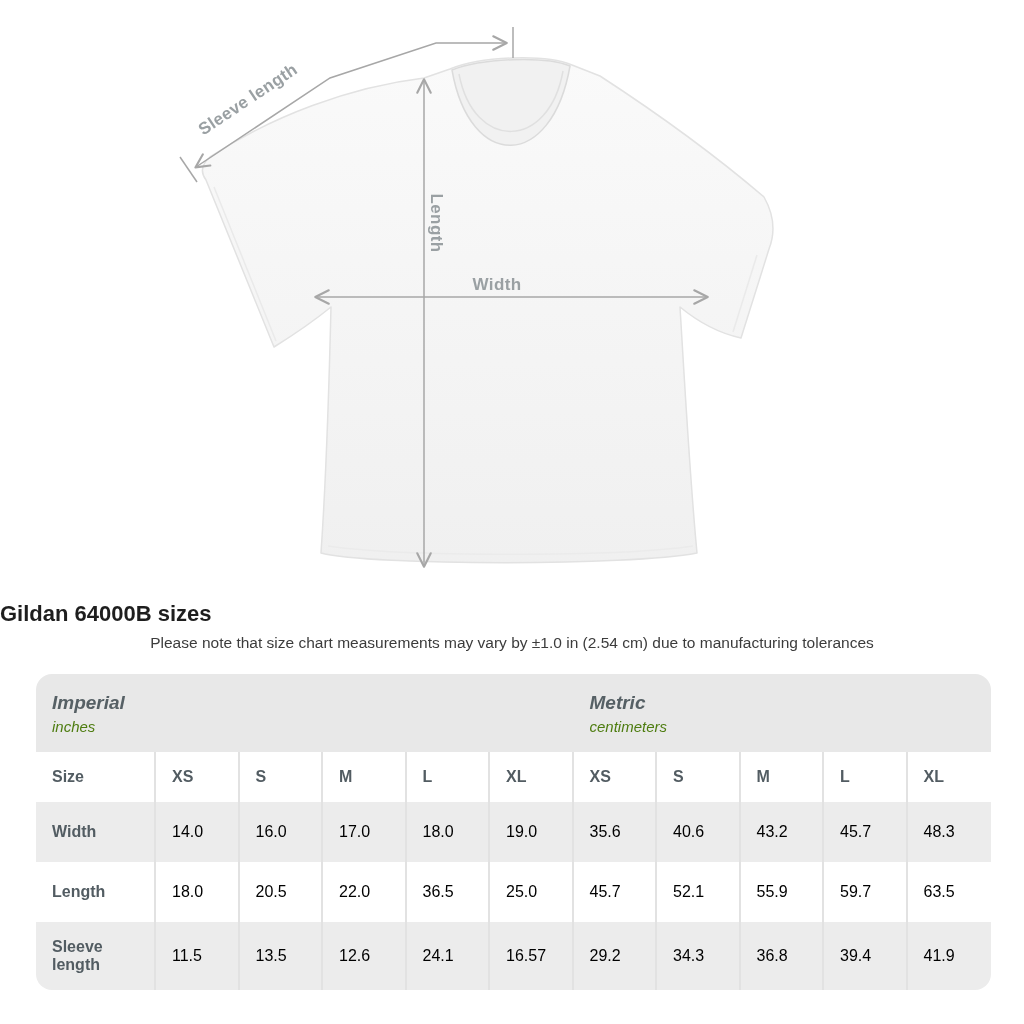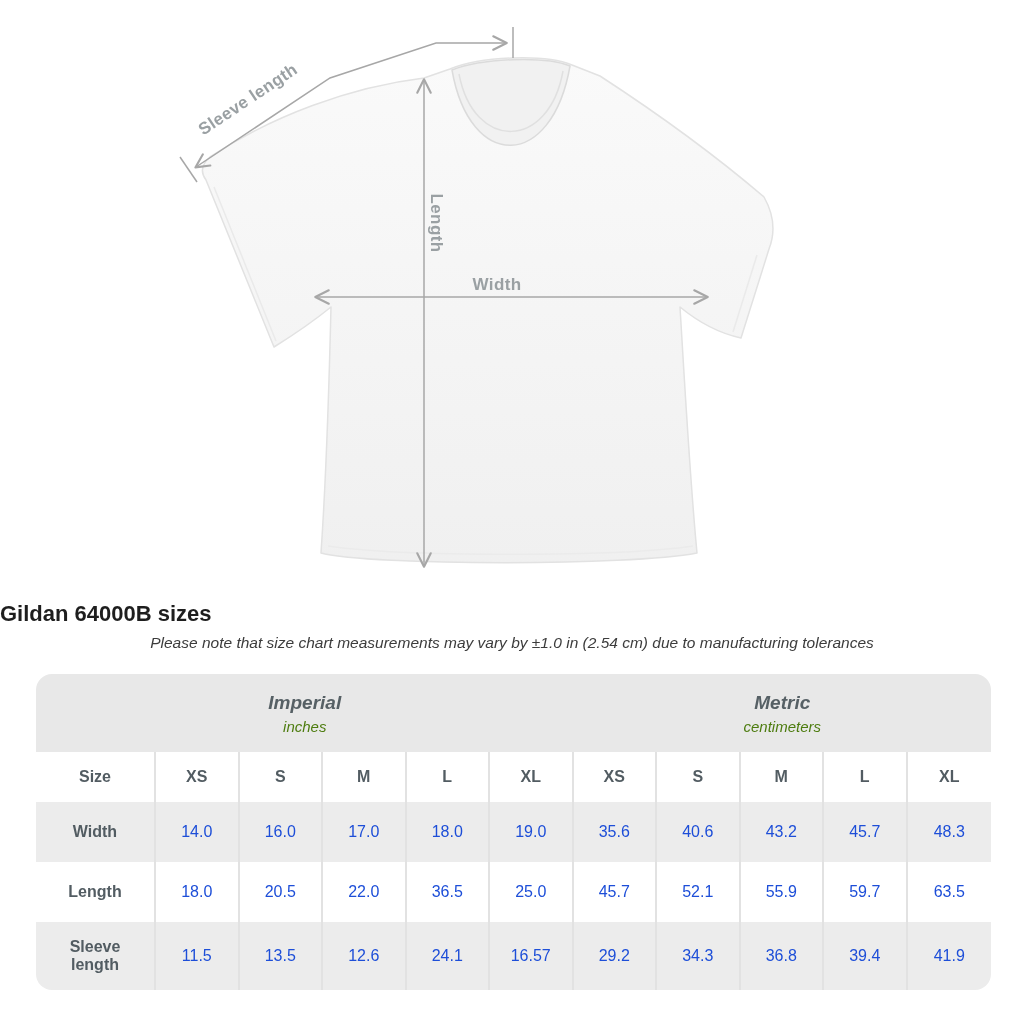--- a/index.html
+++ b/index.html
@@ -15,44 +15,44 @@
     font-family:"Liberation Sans",sans-serif;
     font-size:17px;font-weight:bold;fill:#9aa0a3;letter-spacing:.4px;
   }
   
   .chart-title{
     position:absolute;left:0;right:0;top:601px;
     text-align:left;font-size:22px;font-weight:bold;color:#1e1e1e;
   }
   .chart-note{
     position:absolute;left:0;right:0;top:634px;
-    text-align:center;font-style:italic;font-size:15.5px;color:#3c3c3c;
+    text-align:center;font-size:15.5px;color:#3c3c3c;
   }
   
   .table-wrap{
     position:absolute;left:36px;top:674px;width:955px;height:316px;
     border-radius:16px;overflow:hidden;
   }
   table.size-table{
     width:100%;height:100%;border-collapse:separate;border-spacing:0;
     table-layout:fixed;
   }
   .size-table col.label-col{width:120px;}
   .size-table td,.size-table th{
-    padding:16px;text-align:center;vertical-align:middle;
+    padding:16px;text-align:left;vertical-align:middle;
     font-family:"Liberation Sans",sans-serif;
   }
   tr.group-row{height:78px;}
   tr.group-row td{background:#e8e8e8;}
   .group-label{font-size:19px;font-weight:bold;font-style:italic;color:#566065;}
   .group-sub{font-size:15px;font-style:italic;color:#4d7c0f;margin-top:4px;}
   tr.size-row{height:47px;}
   tr.size-row th{background:#ffffff;font-size:16px;font-weight:bold;color:#525c62;}
   tr.data-row{height:60px;}
-  tr.data-row td{font-size:16px;color:#1d4ed8;background:#ffffff;}
+  tr.data-row td{font-size:16px;color:#000000;background:#ffffff;}
   tr.data-row td.row-label{font-weight:bold;color:#525c62;}
   tr.stripe td{background:#ececec;}
   
   tr.size-row th,tr.data-row td{border-right:2px solid #e2e2e2;}
   tr.size-row th:last-child,tr.data-row td:last-child{border-right:none;}
 </style>
 </head>
 <body>
 
 <div class="diagram-wrap">

